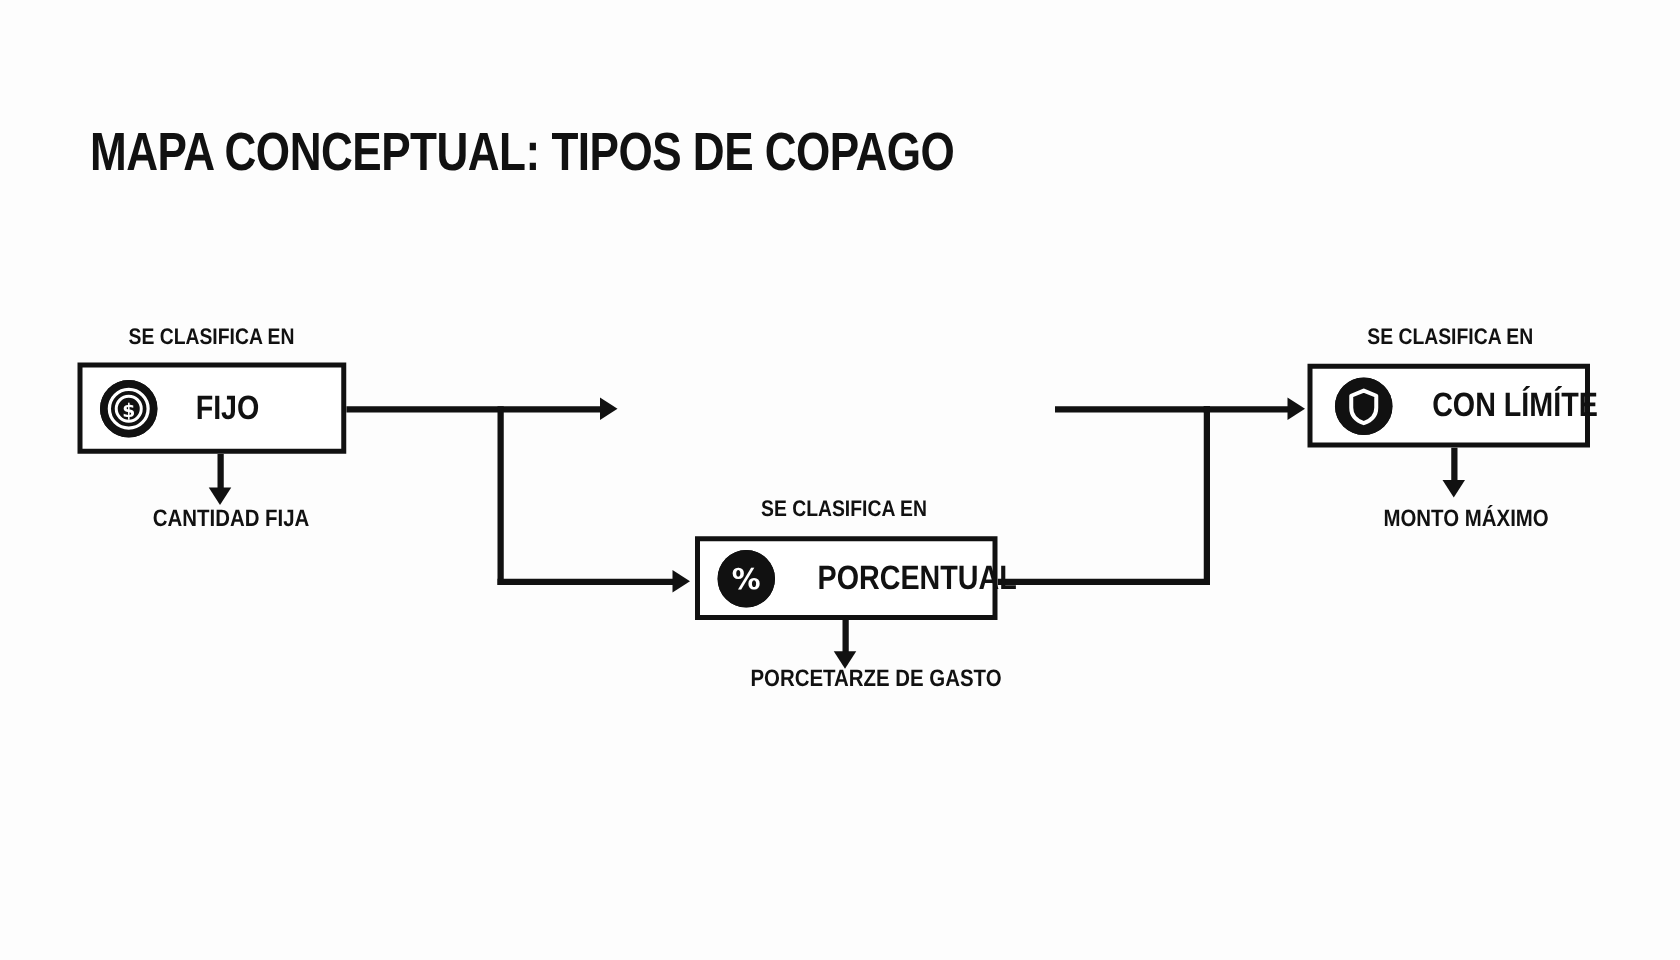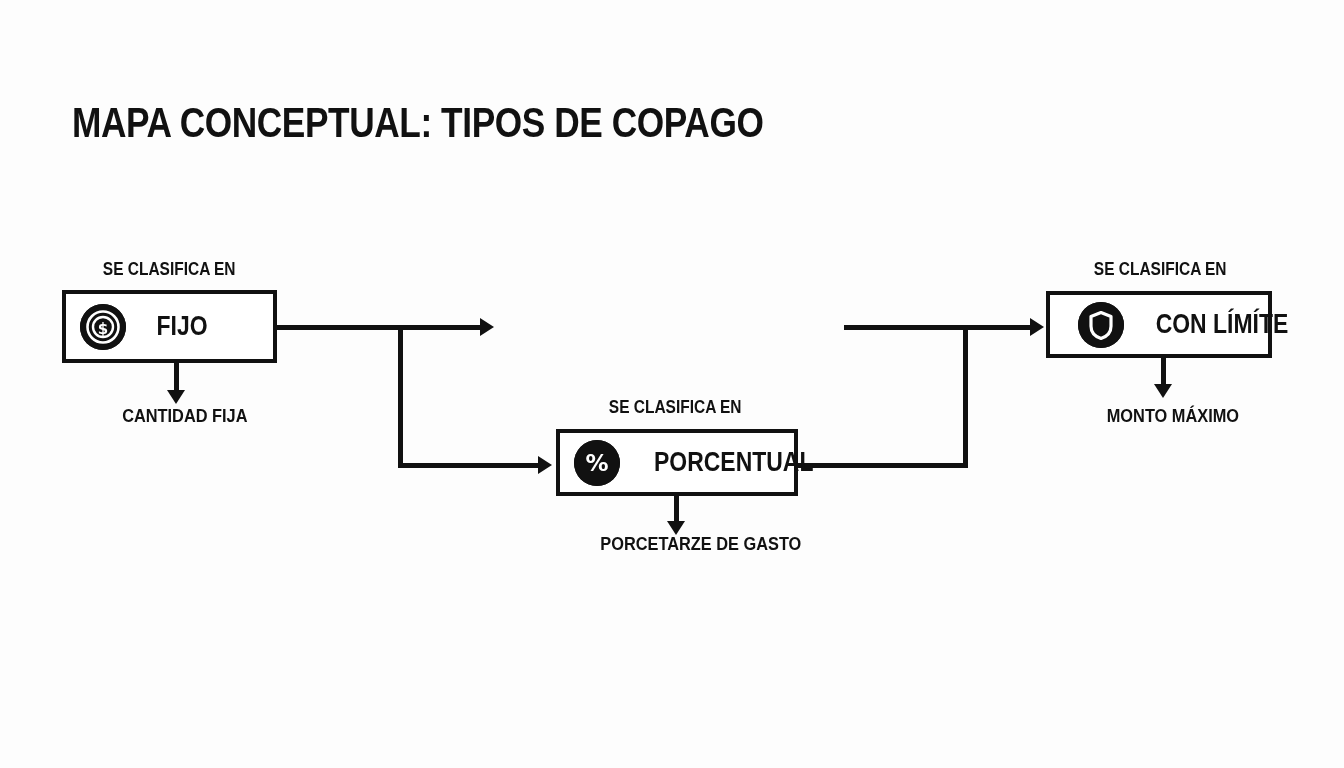--- a/index.html
+++ b/index.html
@@ -157,21 +157,21 @@
   <div class="caption below" style="left:584px; top:533px;">PORCETARZE DE GASTO</div>
 
   <div class="hline" style="left:844px; top:325px; width:124px; height:5px;"></div>
   <div class="vline" style="left:963px; top:325px; width:5px; height:143px;"></div>
   <div class="hline" style="left:798px; top:463px; width:170px; height:5px;"></div>
   <div class="hline" style="left:963px; top:325px; width:74px; height:5px;"></div>
   <div class="arrow-right" style="left:1030px; top:318px;"></div>
 
   <div class="caption" style="left:1083px; top:259px;">SE CLASIFICA EN</div>
 
-  <div class="node" style="left:1046px; top:291px; width:226px; height:67px; padding-left:28px;">
+  <div class="node" style="left:1046px; top:291px; width:226px; height:67px; padding-left:18px;">
     <span class="icon-circle">
       <svg width="46" height="46" viewBox="0 0 46 46">
         <circle cx="23" cy="23" r="23" fill="#111111"></circle>
         <path d="M23 10.5 L33 14.6 V24.2 C33 30.4 28.6 34.6 23 36.5
                  C17.4 34.6 13 30.4 13 24.2 V14.6 Z" fill="none" stroke="#ffffff" stroke-width="3.2" stroke-linejoin="round"></path>
       </svg>
     </span>
     <span class="node-label" style="margin-left:20px;">CON LÍMÍTE</span>
   </div>
 

